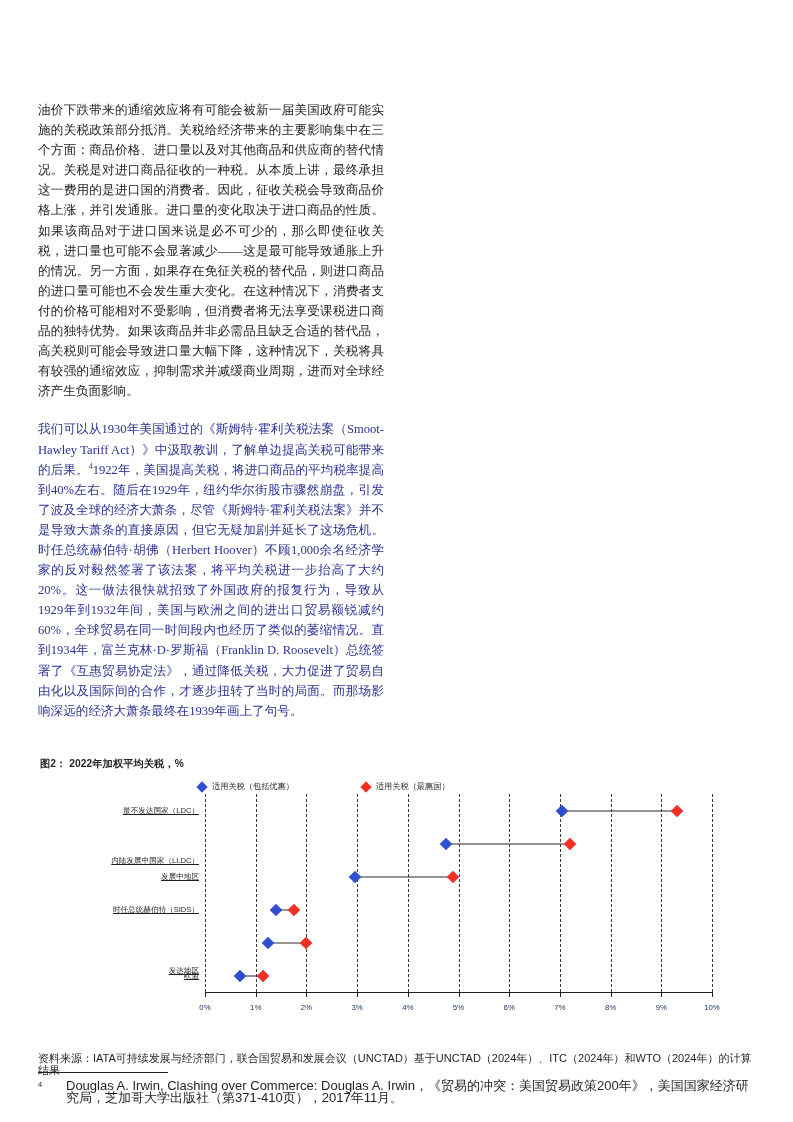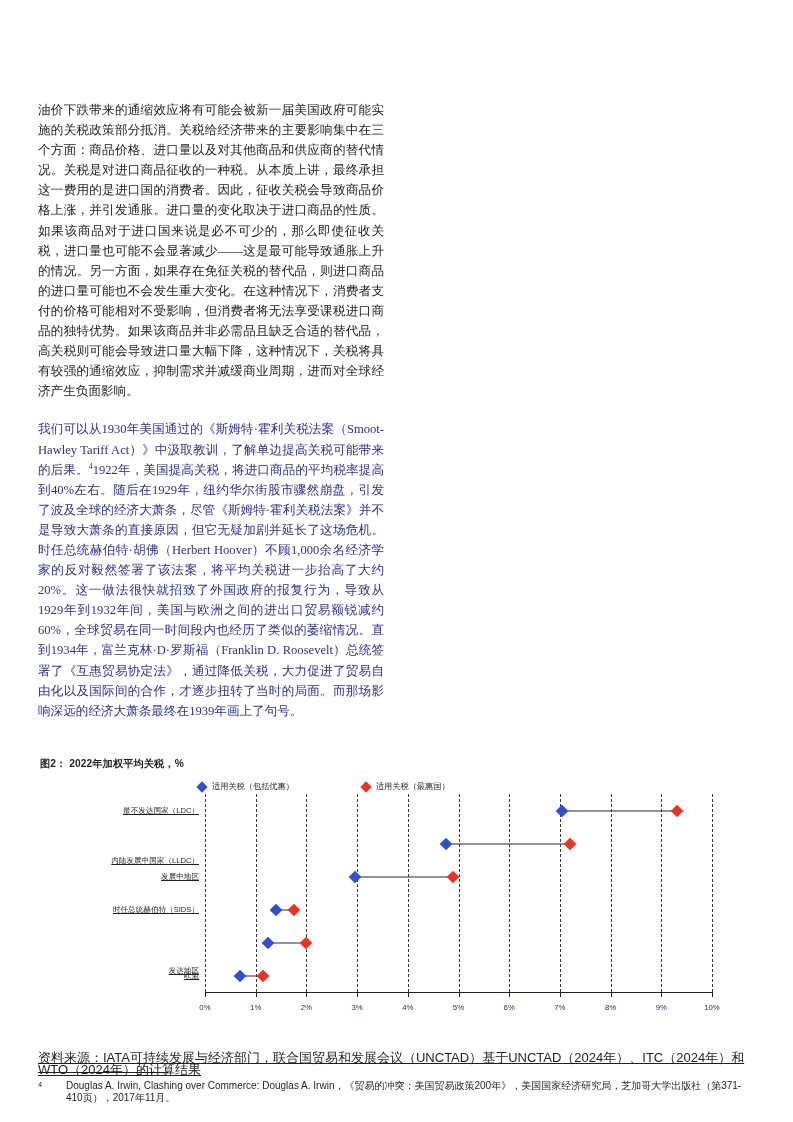--- a/index.html
+++ b/index.html
@@ -146,25 +146,24 @@
   .pt {
     position:absolute;
     width:9px; height:9px;
     transform:translate(-50%,-50%) rotate(45deg);
   }
   .pt.blue { background:#2f4fd0; }
   .pt.red  { background:#ee3124; }
 
   .source {
     font-family:"Liberation Sans", sans-serif;
-    font-size:13px;
+    font-size:11px;
     color:#231f20;
     margin-top:30px;
     line-height:12px;
-    text-decoration:underline;
   }
 
   
   .footnote {
     position:absolute;
     left:38px; top:1072px;
     width:717px;
   }
   .fn-rule {
     width:130px; height:0;
@@ -172,21 +171,21 @@
     margin-bottom:7px;
   }
   .fn-row { display:flex; gap:0; }
   .fn-num {
     font-family:"Liberation Sans", sans-serif;
     font-size:7.4px; color:#231f20;
     width:28px; flex:0 0 28px;
   }
   .fn-text {
     font-family:"Liberation Sans", sans-serif;
-    font-size:10px;
+    font-size:13px;
     line-height:12.4px;
     color:#231f20;
     flex:1;
   }
 </style>
 </head>
 <body>
 
 <div class="page">
 

